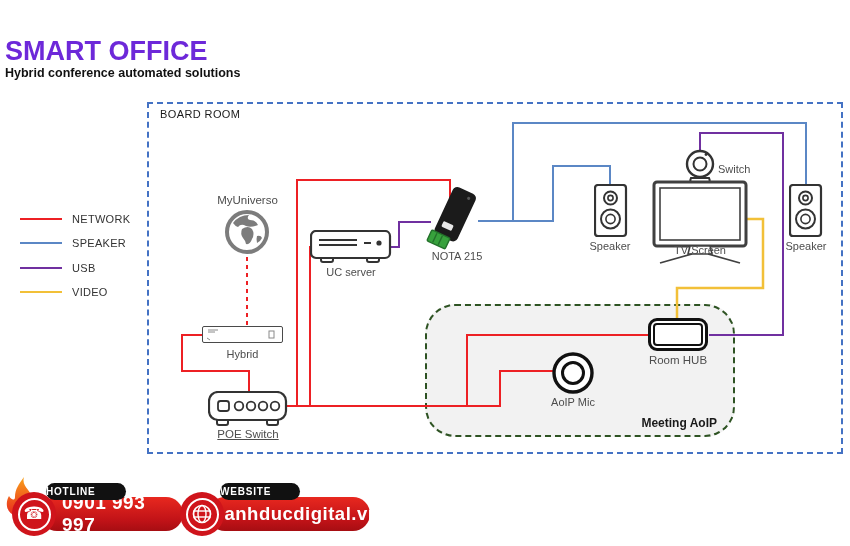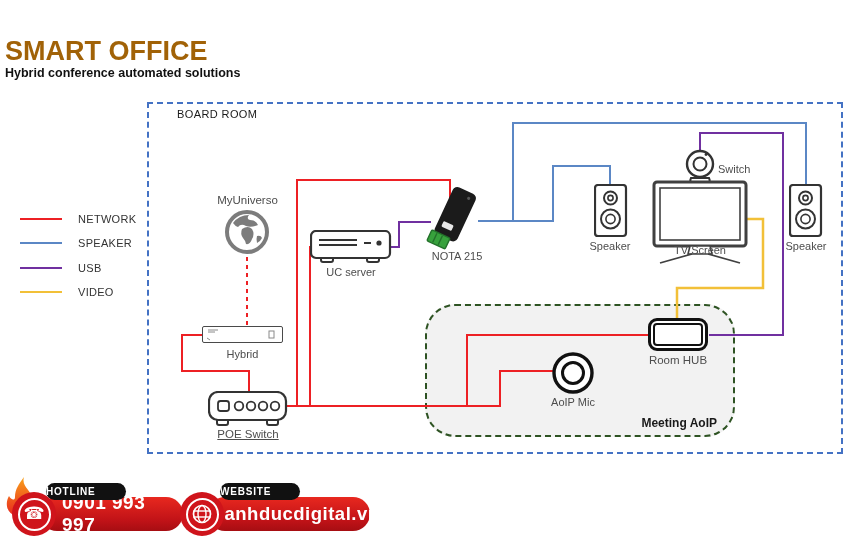--- a/index.html
+++ b/index.html
@@ -1,28 +1,28 @@
 <!DOCTYPE html>
 <html><head>
 <meta charset="utf-8">
 <style>
   html,body{margin:0;padding:0;background:#fff;}
   .canvas{position:relative;width:850px;height:546px;background:#fff;overflow:hidden;
           font-family:"Liberation Sans",sans-serif;color:#333;}
   
-  .title{position:absolute;left:5px;top:36px;font-size:27px;font-weight:700;color:#a16207;letter-spacing:0px;z-index:4;}
+  .title{position:absolute;left:5px;top:36px;font-size:27px;font-weight:700;color:#6d28d9;letter-spacing:0px;z-index:4;}
   .subtitle{position:absolute;left:5px;top:66px;font-size:12.5px;font-weight:700;color:#111;z-index:4;}
   
   .board-room{position:absolute;left:147px;top:102px;width:692px;height:348px;
               border:2px dashed #4472c4;z-index:0;}
-  .board-room-label{position:absolute;left:160px;top:108px;font-size:11px;color:#1a1a1a;letter-spacing:.4px;z-index:4;margin-left:17px;}
+  .board-room-label{position:absolute;left:160px;top:108px;font-size:11px;color:#1a1a1a;letter-spacing:.4px;z-index:4;}
   
   .legend-row{position:absolute;left:20px;display:flex;align-items:center;z-index:4;}
   .legend-line{width:42px;height:0;border-top:2.5px solid;}
-  .legend-label{margin-left:16px;font-size:11px;color:#333;letter-spacing:.3px;}
+  .legend-label{margin-left:10px;font-size:11px;color:#333;letter-spacing:.3px;}
   
   .meeting-desk{position:absolute;left:425px;top:304px;width:310px;height:133px;
                 background:#f2f2f2;border:2.5px dashed #2e5323;border-radius:30px;z-index:1;box-sizing:border-box;}
   .meeting-desk-label{position:absolute;right:16px;bottom:5px;font-size:12px;font-weight:600;color:#1a1a1a;}
   
   svg.wires{position:absolute;left:0;top:0;z-index:2;}
   .wn{stroke:#ed2024;stroke-width:2;fill:none;}
   .ws{stroke:#5b87c5;stroke-width:2;fill:none;}
   .wu{stroke:#7030a0;stroke-width:2;fill:none;}
   .wv{stroke:#f2c038;stroke-width:2.5;fill:none;}

